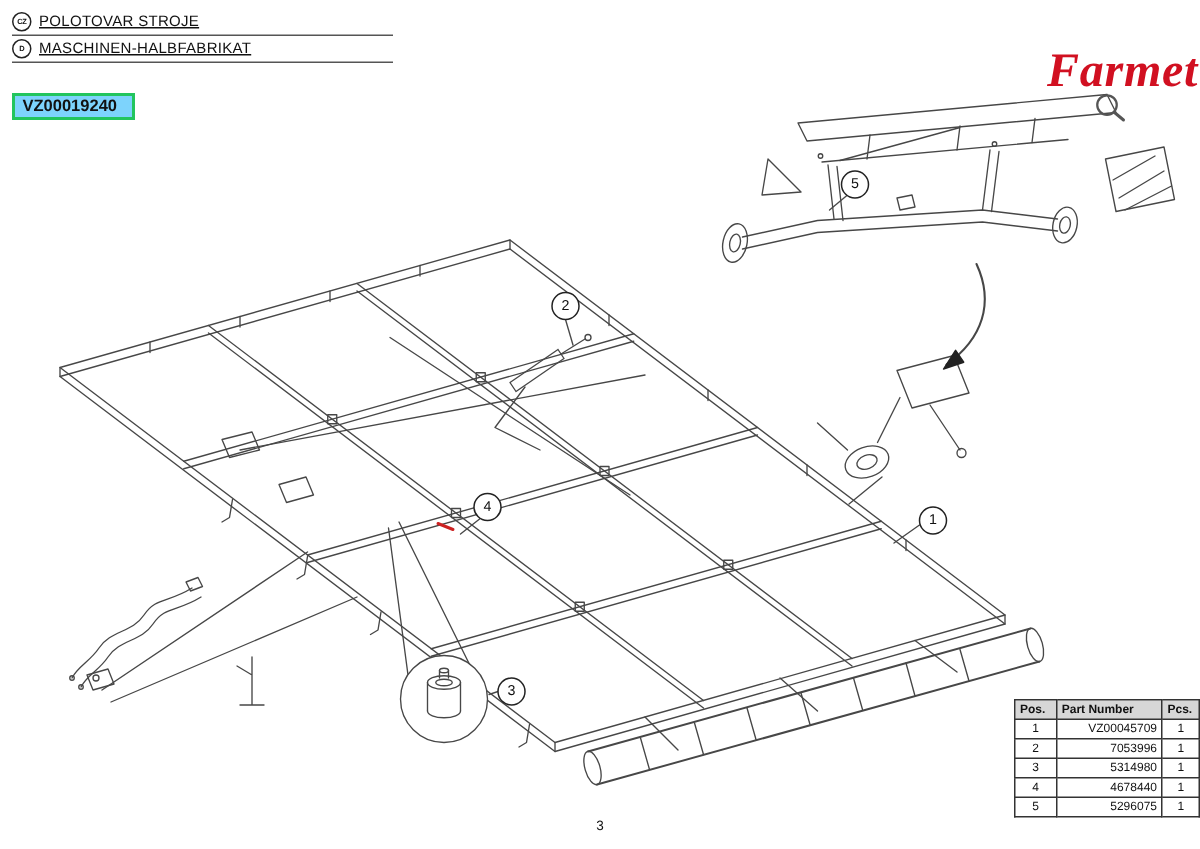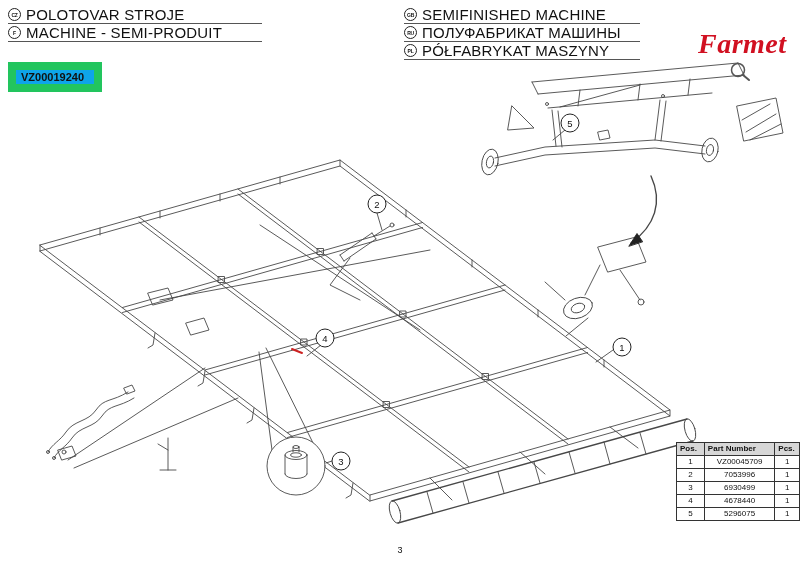--- a/index.html
+++ b/index.html
@@ -11,50 +11,50 @@
   
   .lang-col{position:absolute;top:6px;display:flex;flex-direction:column;z-index:2;}
   .lang-col.left{left:8px;width:254px;}
   .lang-col.right{left:404px;width:236px;}
   .lang-row{height:17px;border-bottom:1px solid #555;display:flex;align-items:center;gap:5px;}
   .lang-code{
     width:11px;height:11px;border:1px solid #222;border-radius:50%;
     font-size:5px;font-weight:bold;letter-spacing:-0.3px;
     display:flex;align-items:center;justify-content:center;flex:none;background:#fff;
   }
-  .lang-label{font-size:15px;letter-spacing:0.2px;white-space:nowrap;}
+  .lang-label{font-size:10px;letter-spacing:0.2px;white-space:nowrap;text-decoration:underline;}
   
   .logo{
     position:absolute;left:698px;top:28px;z-index:2;
     font-family:"Liberation Serif",serif;font-style:italic;font-weight:bold;
-    font-size:28px;color:#d11021;letter-spacing:0.5px;
+    font-size:32px;color:#d11021;letter-spacing:0.5px;
   }
   .magnifier{position:absolute;left:728px;top:60px;z-index:2;}
   
   .doc-number{
-    position:absolute;left:8px;top:62px;z-index:2;background:#0ea5e9;
-    border:8px solid #22c55e;padding:1px 10px 1px 5px;font-size:11px;font-weight:bold;
+    position:absolute;left:8px;top:62px;z-index:2;background:#7dd3fc;
+    border:2px solid #22c55e;padding:1px 10px 1px 5px;font-size:11px;font-weight:bold;
   }
   
   .callout{
     position:absolute;width:17px;height:17px;border:1.2px solid #222;border-radius:50%;
     background:#fff;display:flex;align-items:center;justify-content:center;
     font-size:9.5px;transform:translate(-50%,-50%);z-index:3;
   }
   
   .parts-table{
-    position:absolute;left:676px;top:442px;z-index:2;background:#fff;
+    position:absolute;left:676px;top:466px;z-index:2;background:#fff;
     border-collapse:collapse;font-size:8px;
   }
   .parts-table th,.parts-table td{
     border:1px solid #333;padding:1px 3px;line-height:1.25;white-space:nowrap;
   }
   .parts-table th{background:#d7d7d7;font-weight:bold;text-align:left;}
   .col-pos{width:22px;text-align:center;}
-  .col-part{width:68px;text-align:center;}
+  .col-part{width:68px;text-align:right;}
   .col-pcs{width:18px;text-align:center;}
   
   .page-number{
     position:absolute;left:0;top:545px;width:100%;text-align:center;
     font-size:9px;z-index:2;
   }
 </style>
 </head>
 <body>
 
@@ -186,39 +186,25 @@
       </g>
     </g>
   </svg>
 
   <div class="lang-col left">
     <div class="lang-row">
       <span class="lang-code">CZ</span>
       <span class="lang-label">POLOTOVAR STROJE</span>
     </div>
     <div class="lang-row">
-      <span class="lang-code">F</span>
-      <span class="lang-label">MACHINE - SEMI-PRODUIT</span>
+      <span class="lang-code">D</span>
+      <span class="lang-label">MASCHINEN-HALBFABRIKAT</span>
     </div>
   </div>
 
-  <div class="lang-col right">
-    <div class="lang-row">
-      <span class="lang-code">GB</span>
-      <span class="lang-label">SEMIFINISHED MACHINE</span>
-    </div>
-    <div class="lang-row">
-      <span class="lang-code">RU</span>
-      <span class="lang-label">ПОЛУФАБРИКАТ МАШИНЫ</span>
-    </div>
-    <div class="lang-row">
-      <span class="lang-code">PL</span>
-      <span class="lang-label">PÓŁFABRYKAT MASZYNY</span>
-    </div>
-  </div>
 
   <div class="logo">Farmet</div>
   <svg class="magnifier" width="24" height="24">
     <circle cx="10" cy="10" r="6.5" fill="none" stroke="#555" stroke-width="1.5"></circle>
     <line x1="15" y1="15" x2="21" y2="20" stroke="#555" stroke-width="2" stroke-linecap="round"></line>
   </svg>
 
   <div class="doc-number">VZ00019240</div>
 
   <div class="callout" style="left:622px;top:347px">1</div>
@@ -241,21 +227,21 @@
         <td class="col-part">VZ00045709</td>
         <td class="col-pcs">1</td>
       </tr>
       <tr>
         <td class="col-pos">2</td>
         <td class="col-part">7053996</td>
         <td class="col-pcs">1</td>
       </tr>
       <tr>
         <td class="col-pos">3</td>
-        <td class="col-part">6930499</td>
+        <td class="col-part">5314980</td>
         <td class="col-pcs">1</td>
       </tr>
       <tr>
         <td class="col-pos">4</td>
         <td class="col-part">4678440</td>
         <td class="col-pcs">1</td>
       </tr>
       <tr>
         <td class="col-pos">5</td>
         <td class="col-part">5296075</td>

